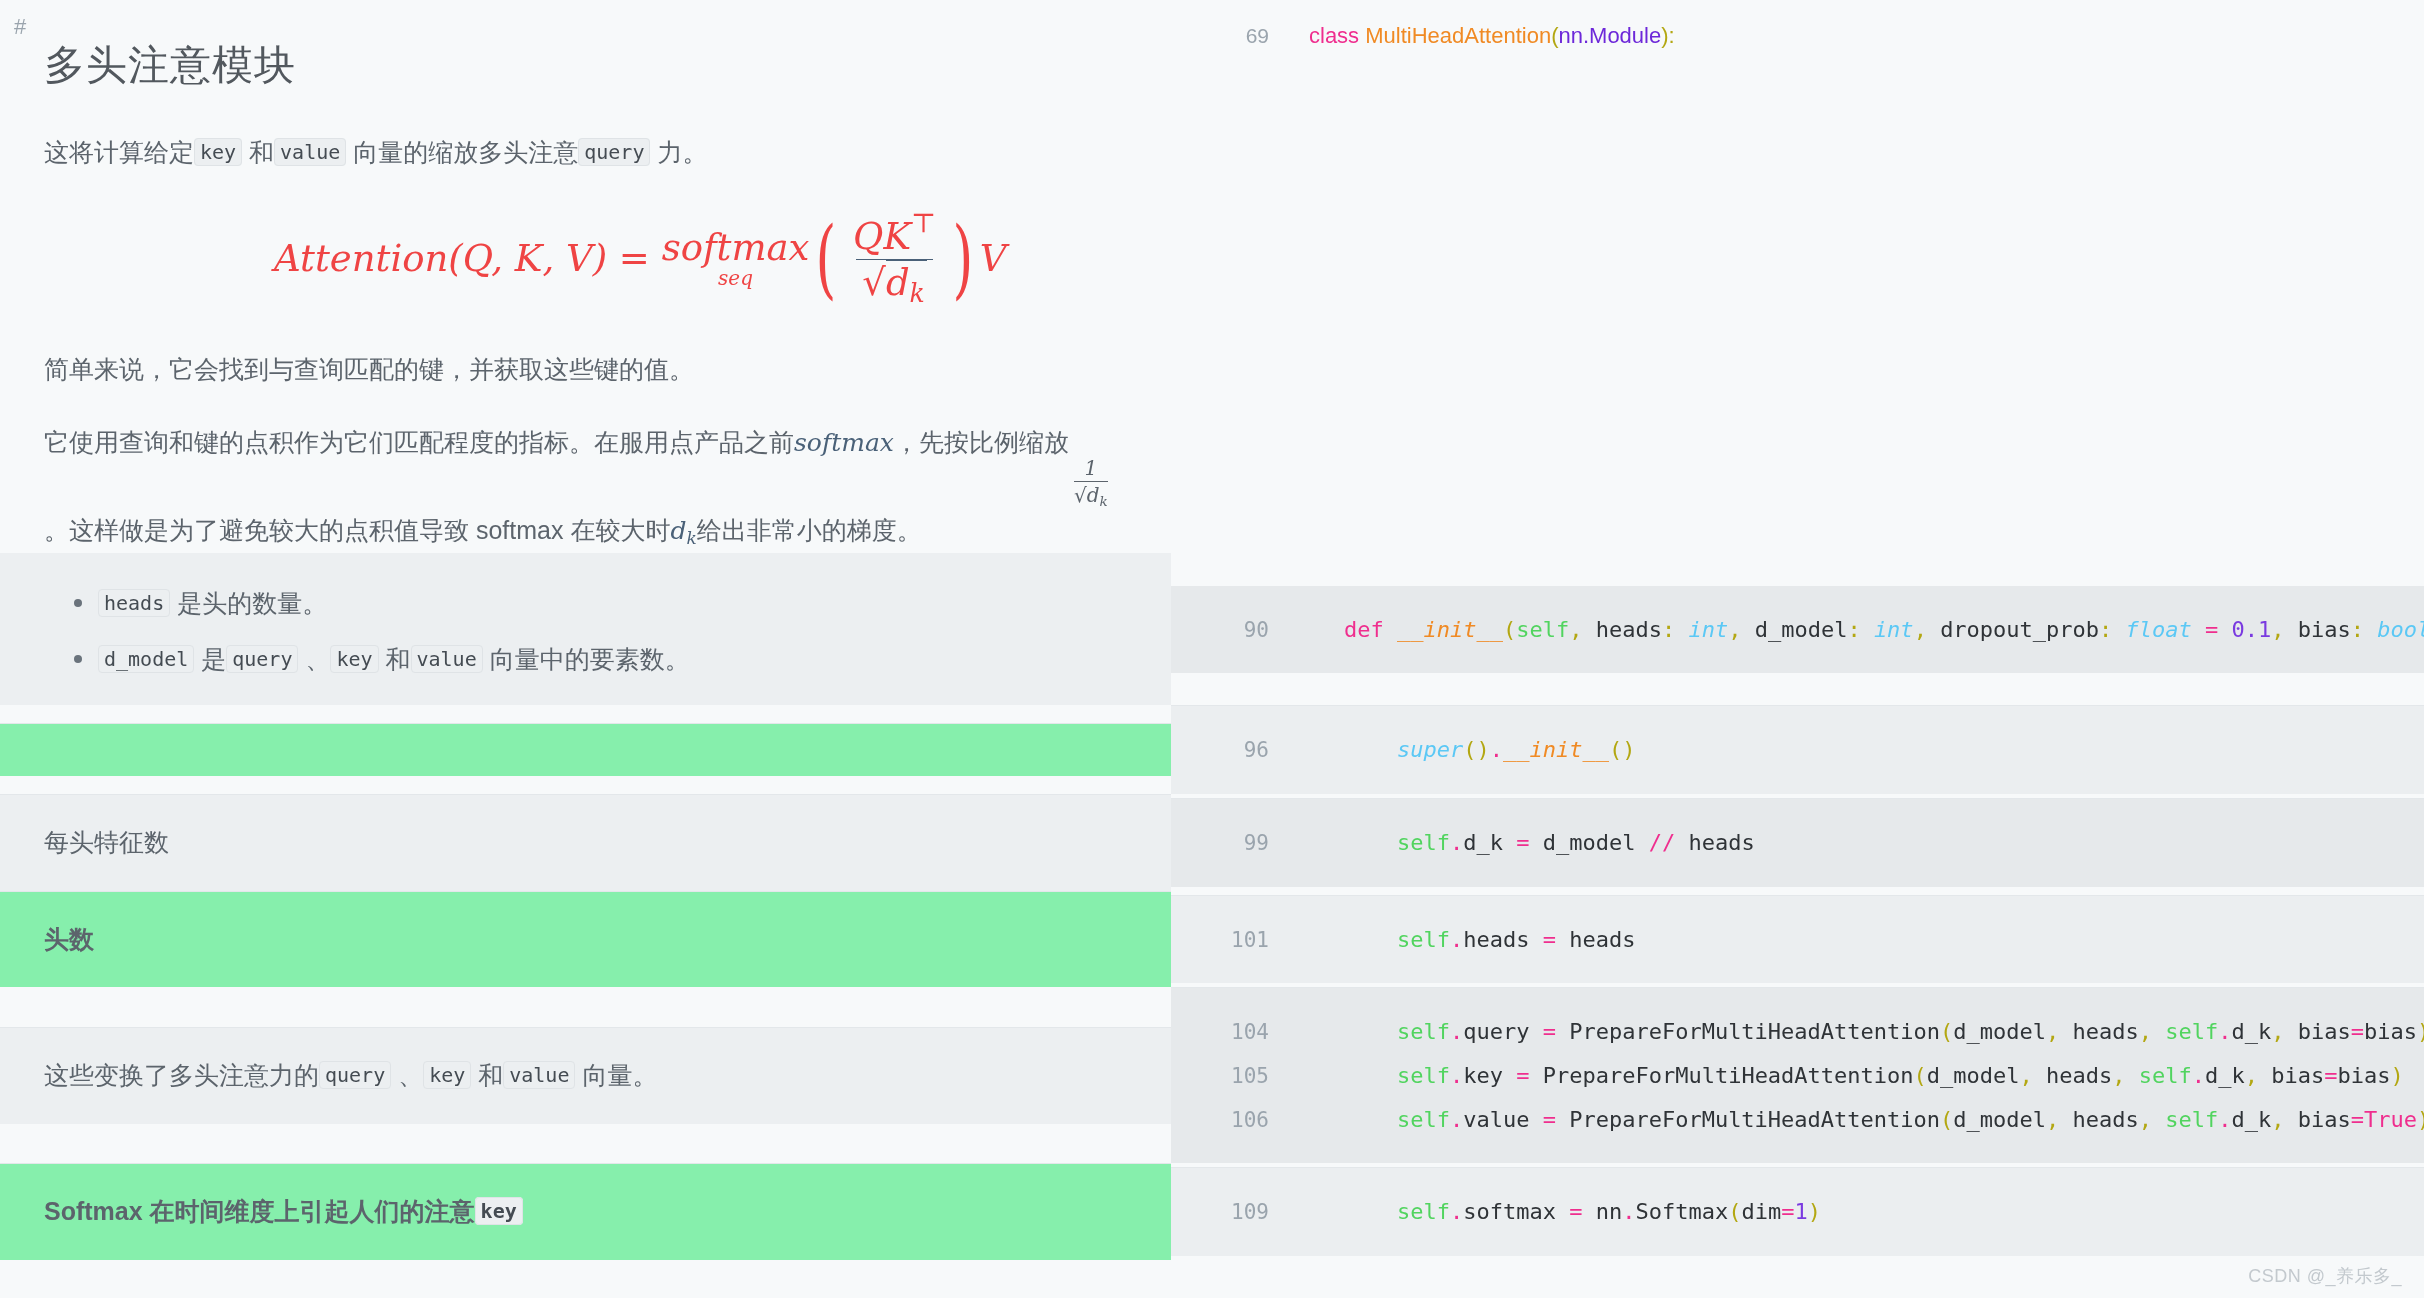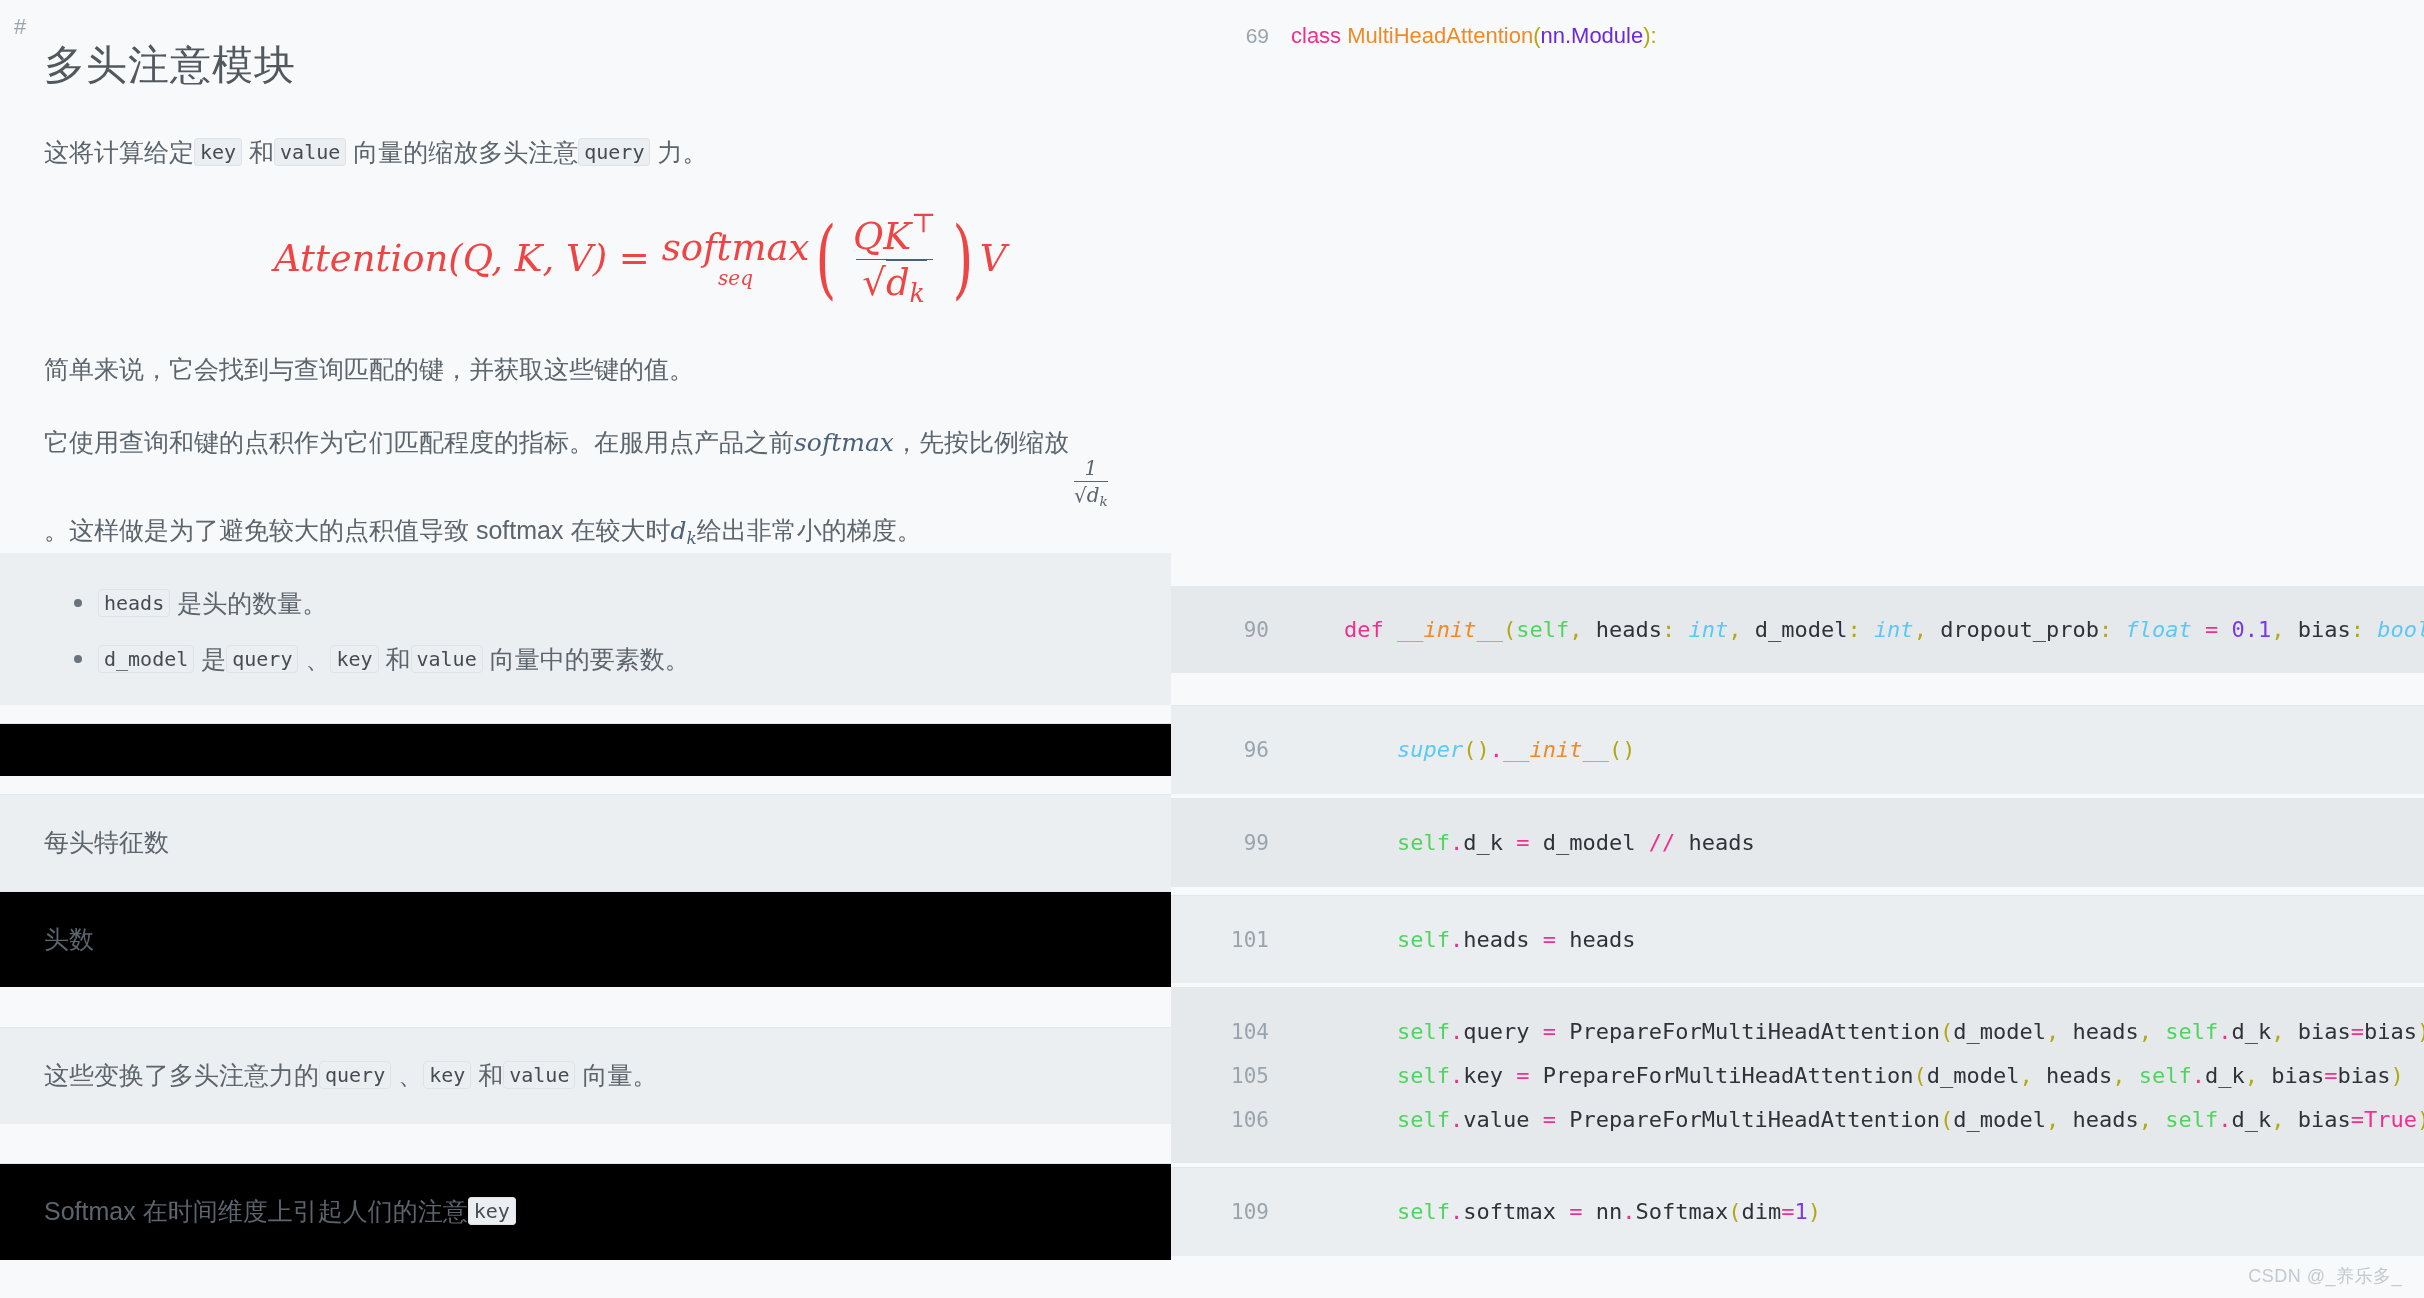--- a/index.html
+++ b/index.html
@@ -99,42 +99,42 @@
     color: #5c646c; font-size: 25px; line-height: 1.75;
   }
   .cell-right {
     flex: 1 1 auto; box-sizing: border-box;
     padding: 22px 0 22px 0;
     background: #ebeef0;
     font-family: "DejaVu Sans Mono", "Liberation Mono", monospace;
   }
   .row.shaded .cell-left { background: #eceff1; }
   .row.shaded .cell-right { background: #e6e9eb; }
-  .row.plain .cell-left { background: #000000; }
+  .row.plain .cell-left { background: #86efac; font-weight: bold; }
   .row.plain .cell-right { background: #ebeef0; }
 
   .codeline { display: flex; align-items: baseline; font-size: 22px; line-height: 1.98; white-space: pre; }
   .ln { width: 120px; flex: 0 0 120px; text-align: right; color: #9aa4ad; font-size: 21px; padding-right: 22px; box-sizing: border-box; }
   .ct { flex: 1 1 auto; }
 
   
   .t-kw      { color: #ef2e8e; }
   .t-cls     { color: #f08a24; }
   .t-fn      { color: #f08a24; font-style: italic; }
   .t-punc    { color: #b3a712; }
   .t-plain   { color: #2f3337; }
   .t-self    { color: #51d45f; }
   .t-type    { color: #5bc8f5; font-style: italic; }
   .t-num     { color: #7a3ae0; }
   .t-op      { color: #ef2e8e; }
   .t-mod     { color: #6d28d9; }
 
   
   .headcode { padding-top: 14px; }
-  .headcode .codeline { font-size: 22px; }
+  .headcode .codeline { font-size: 22px; gap: 18px; }
 
   ul.bl { margin: 4px 0 0 0; padding: 0 0 0 54px; list-style: none; }
   ul.bl li { position: relative; margin: 0 0 16px 0; line-height: 1.6; }
   ul.bl li:last-child { margin-bottom: 0; }
   ul.bl li::before {
     content: ""; position: absolute; left: -24px; top: 16px;
     width: 8px; height: 8px; border-radius: 50%; background: #6a737c;
   }
 
   .watermark {

